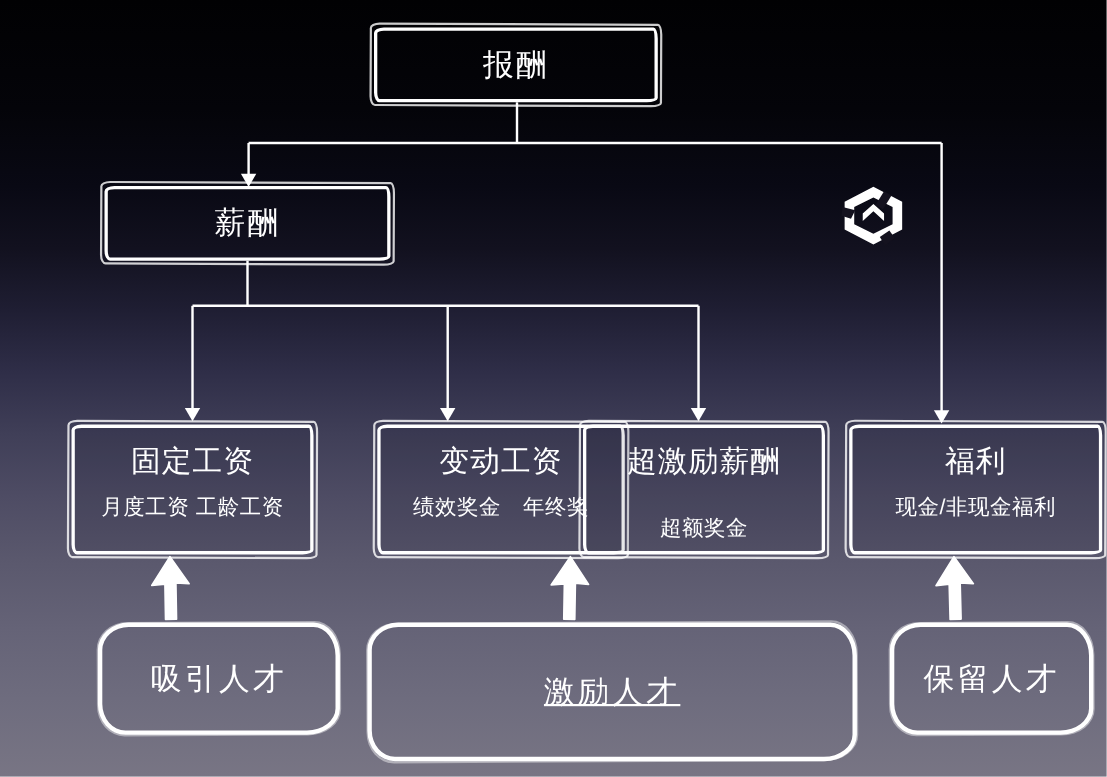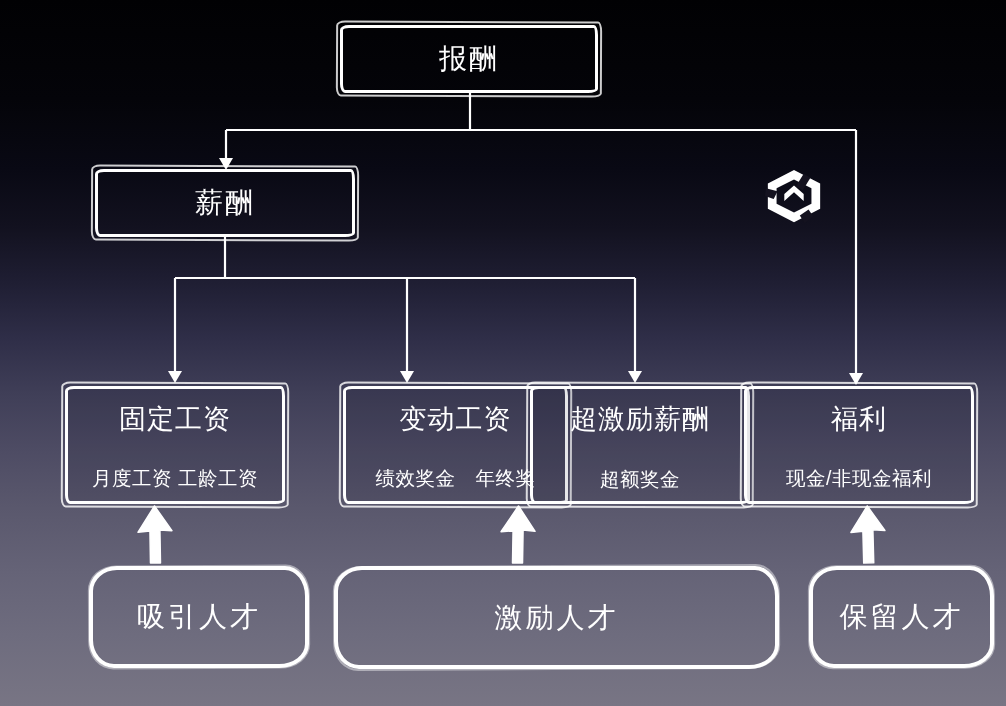--- a/index.html
+++ b/index.html
@@ -24,21 +24,21 @@
     border-radius:inherit;
     transform:rotate(.25deg);
     pointer-events:none;
   }
   .rect{border-radius:9px 4px 10px 5px / 5px 10px 4px 9px;}
   .round{border-radius:28px 24px 30px 25px / 25px 30px 24px 28px;border-width:4px;margin-left:44px;}
   .round::before{inset:-5px;opacity:.55;transform:rotate(-.3deg);}
   .lvl1{font-size:28px;letter-spacing:2px;}
   .cat{
     flex-direction:column;justify-content:space-between;
-    padding:13px 6px 9px;background:rgba(8,8,26,.10);
+    padding:13px 6px 27px;background:rgba(8,8,26,.10);
   }
   .cat .t{font-size:27px;letter-spacing:1px;line-height:1.3;}
   .cat .s{font-size:19.5px;letter-spacing:.5px;white-space:nowrap;}
   .goal{font-size:28px;letter-spacing:3px;}
   #wires{position:absolute;left:0;top:0;pointer-events:none;}
   #logo{position:absolute;left:763px;top:168px;}
 </style>
 </head>
 <body>
 
@@ -92,26 +92,26 @@
   <div class="s">月度工资 工龄工资</div>
 </div>
 <div class="node rect cat" style="left:295px;top:386px;width:225px;height:118px;margin-left:48px;">
   <div class="t">变动工资</div>
   <div class="s">绩效奖金　年终奖</div>
 </div>
 <div class="node rect cat" style="left:530px;top:386px;width:220px;height:118px;gap:29px;">
   <div class="t">超激励薪酬</div>
   <div class="s">超额奖金</div>
 </div>
-<div class="node rect cat" style="left:744px;top:386px;width:230px;height:118px;">
+<div class="node rect cat" style="left:772px;top:386px;width:230px;height:118px;">
   <div class="t">福利</div>
   <div class="s">现金/非现金福利</div>
 </div>
 
 <div class="node round goal" style="left:45px;top:566px;width:220px;height:102px;">
   <span>吸引人才</span>
 </div>
-<div class="node round goal" style="left:290px;top:566px;width:445px;height:103px;">
+<div class="node round goal" style="left:290px;top:566px;width:445px;height:126px;text-decoration:underline;">
   <span>激励人才</span>
 </div>
 <div class="node round goal" style="left:765px;top:566px;width:185px;height:102px;">
   <span>保留人才</span>
 </div>
 
 </body></html>

